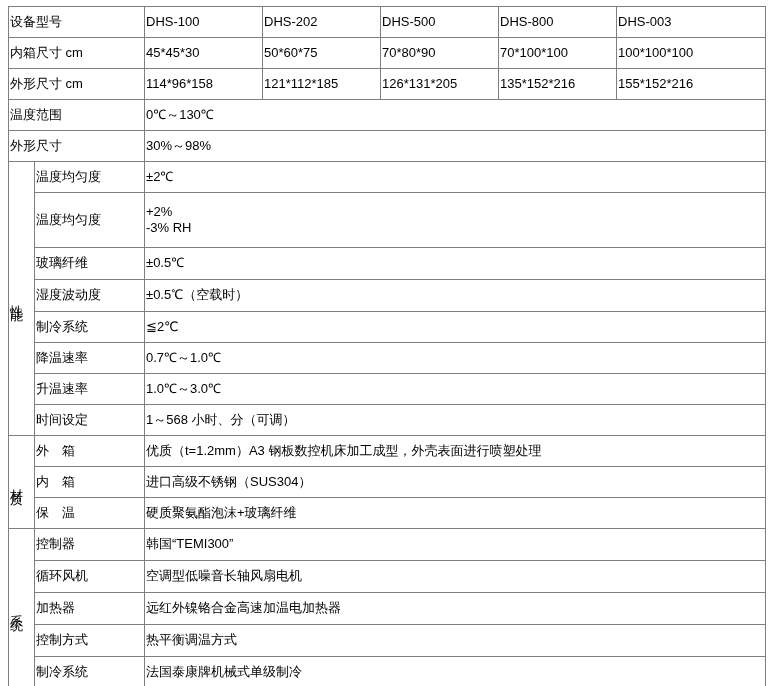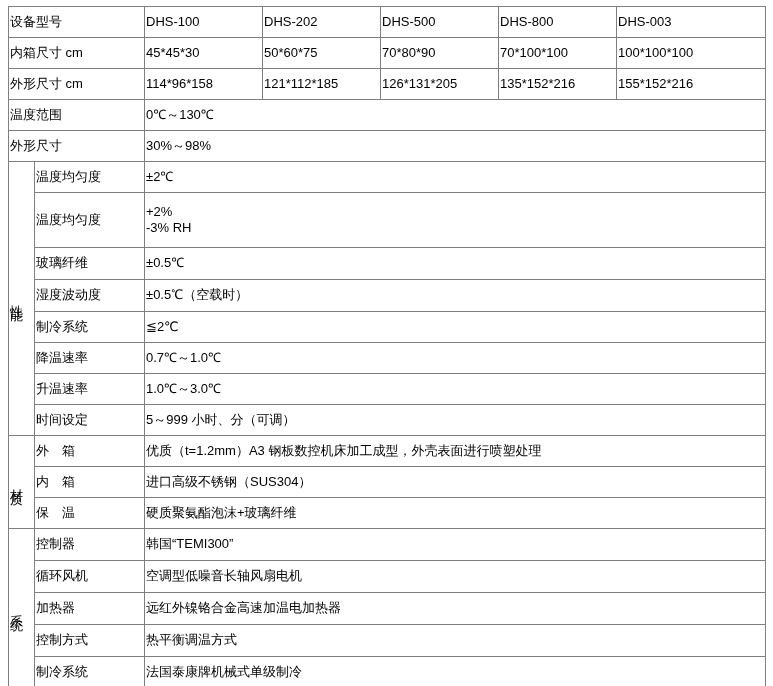--- a/index.html
+++ b/index.html
@@ -135,21 +135,21 @@
       <tr>
         <td class="rowhead h1">降温速率</td>
         <td class="h1" colspan="5">0.7℃～1.0℃</td>
       </tr>
       <tr>
         <td class="rowhead h1">升温速率</td>
         <td class="h1" colspan="5">1.0℃～3.0℃</td>
       </tr>
       <tr>
         <td class="rowhead h1">时间设定</td>
-        <td class="h1" colspan="5">5～999 小时、分（可调）</td>
+        <td class="h1" colspan="5">1～568 小时、分（可调）</td>
       </tr>
 
       <tr>
         <td class="sidehead" rowspan="3">
           <span class="vert">材质</span>
         </td>
         <td class="rowhead h1">外　箱</td>
         <td class="h1" colspan="5">优质（t=1.2mm）A3 钢板数控机床加工成型，外壳表面进行喷塑处理</td>
       </tr>
       <tr>

